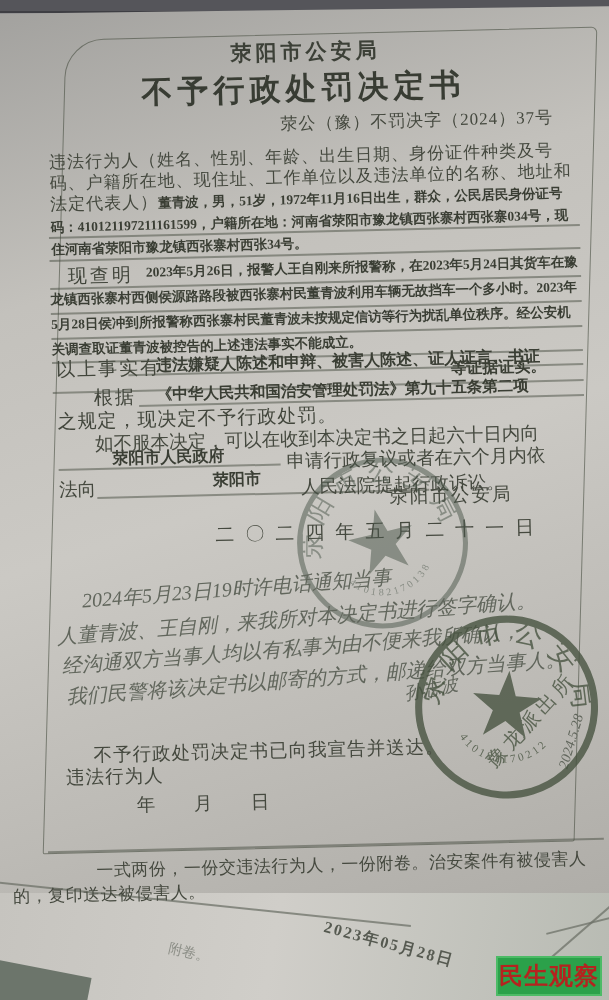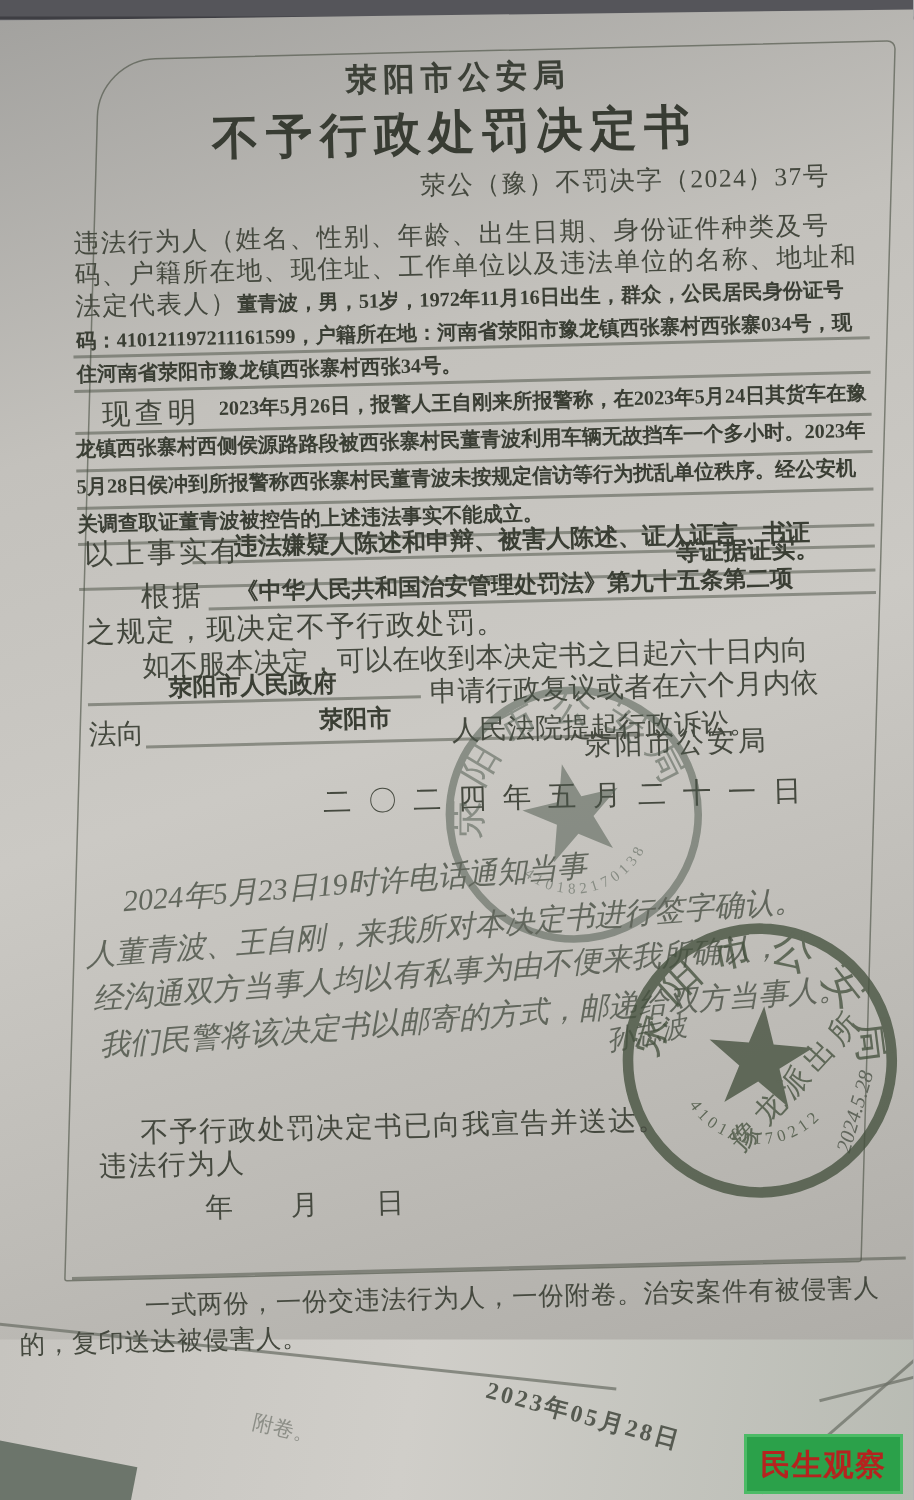--- a/index.html
+++ b/index.html
@@ -35,21 +35,21 @@
   .foundtxt{left:54px;top:256px;width:532px;font-size:13.5px;font-weight:bold;color:#3a3e34;
             line-height:25px;text-indent:96px;white-space:normal;}
   .evtxt{left:54px;top:349px;width:532px;font-size:16px;font-weight:bold;color:#3a3e34;
          line-height:25px;text-indent:104px;white-space:normal;}
   .hw{position:absolute;font-style:italic;color:#61665c;font-size:20px;white-space:nowrap;
       transform:rotate(-3deg);}
   .seal{position:absolute;}
   .label{position:absolute;left:496px;top:956px;width:106px;height:40px;background:#2ba14a;
          border:2px solid #4cbb66;box-sizing:border-box;display:flex;align-items:center;
          justify-content:center;z-index:6;}
-  .label span{font-size:20px;font-weight:bold;color:#b5231f;letter-spacing:1px;
+  .label span{font-size:24px;font-weight:bold;color:#b5231f;letter-spacing:1px;
               font-family:"Liberation Serif",serif;}
   .stampdate{position:absolute;left:322px;top:934px;font-size:16px;font-weight:bold;
              letter-spacing:2px;color:#565a51;transform:rotate(15deg);z-index:5;}
   .fainttxt{position:absolute;left:168px;top:944px;font-size:14px;color:rgba(88,92,84,.55);
             transform:rotate(13deg);z-index:5;}
 </style>
 </head>
 <body>
 
 <div class="shot">

